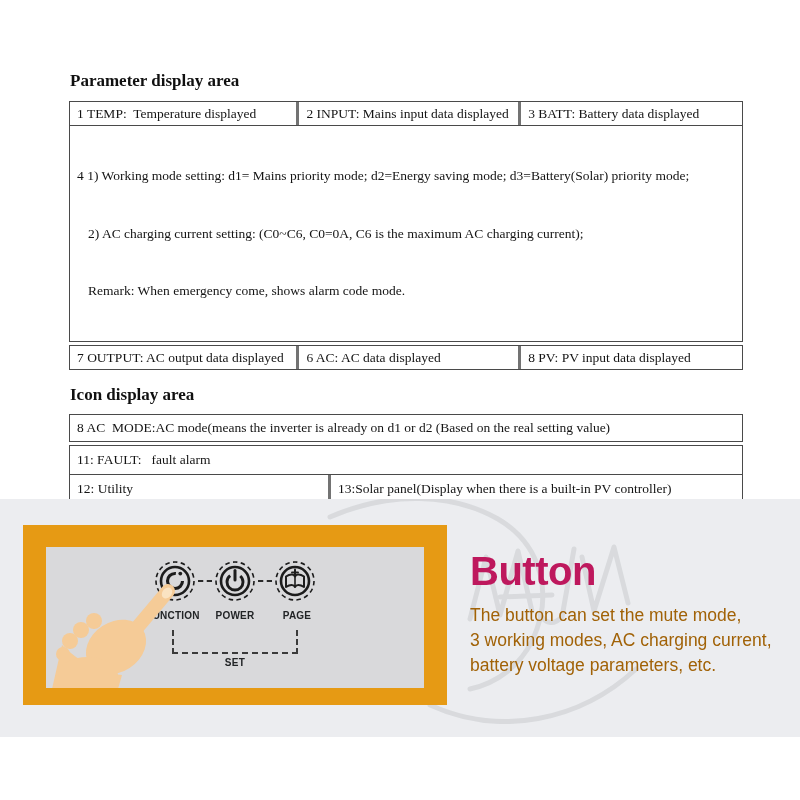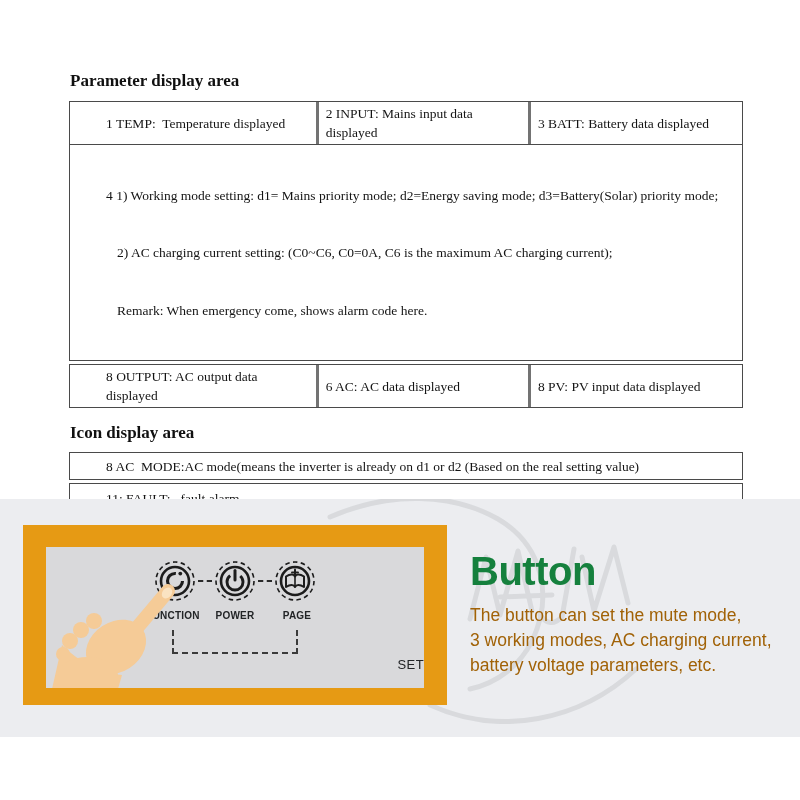--- a/index.html
+++ b/index.html
@@ -4,21 +4,21 @@
 <style>
   html,body{margin:0;padding:0;}
   body{
     width:800px;height:800px;position:relative;background:#ffffff;
     font-family:"Liberation Serif", serif;color:#141414;overflow:hidden;
   }
   
   .doc{position:absolute;left:69px;top:71px;width:674px;}
   .sec-title{font-size:17px;font-weight:bold;margin:0 0 10px 1px;color:#101010;}
   .sec-title.second{margin-top:15px;margin-bottom:9px;}
-  .trow{display:flex;border:1px solid #4a4a4a;margin-top:-1px;background:#fff;box-sizing:border-box;padding-left:29px;}
+  .trow{display:flex;border:1px solid #4a4a4a;margin-top:-1px;background:#fff;box-sizing:border-box;}
   .tgap{height:3px;}
   .tgap + .trow{margin-top:0;}
   .tbl .trow:first-child{margin-top:0;}
   .cell{
     padding:2px 7px;font-size:13.5px;line-height:1.42;white-space:pre-wrap;
     border-left:3px solid #737373;box-sizing:border-box;display:flex;align-items:center;
   }
   .cell:first-child{border-left:none;}
   .cell.block{display:block;}
   .w34{width:33.7%;} .w33{width:33.0%;} .wfill{flex:1;}
@@ -33,50 +33,50 @@
   .btns{display:flex;justify-content:center;gap:16px;margin-top:12px;position:relative;z-index:1;}
   .btn{width:44px;height:44px;position:relative;}
   .btn + .btn::before{
     content:"";position:absolute;left:-15px;top:21px;width:14px;border-top:2px dashed #2a2a2a;
   }
   .lblrow{display:flex;justify-content:center;margin-top:7px;position:relative;z-index:1;}
   .blbl{width:62px;text-align:center;font-family:"Liberation Sans",sans-serif;
     font-size:10px;font-weight:bold;color:#222426;letter-spacing:.2px;}
   .bracket{width:122px;height:22px;margin:9px auto 0;
     border-left:2px dashed #3a3a3a;border-right:2px dashed #3a3a3a;border-bottom:2px dashed #3a3a3a;}
-  .setlbl{text-align:right;font-family:"Liberation Sans",sans-serif;font-size:13px;
-    font-weight:normal;color:#222426;margin-top:3px;letter-spacing:.4px;}
+  .setlbl{text-align:center;font-family:"Liberation Sans",sans-serif;font-size:10px;
+    font-weight:bold;color:#222426;margin-top:3px;letter-spacing:.4px;}
   .hand{position:absolute;left:2px;top:36px;z-index:2;pointer-events:none;}
   
   .btext{position:absolute;left:470px;top:50px;width:320px;z-index:1;font-family:"Liberation Sans",sans-serif;}
-  .btext h1{margin:0;font-size:40px;font-weight:bold;color:#15803d;letter-spacing:-.5px;}
+  .btext h1{margin:0;font-size:40px;font-weight:bold;color:#be185d;letter-spacing:-.5px;}
   .btext .desc{margin-top:9px;font-size:17.5px;line-height:25px;color:#a16207;}
 </style>
 </head>
 <body>
 
 <div class="doc">
   <h2 class="sec-title">Parameter display area</h2>
 
   <div class="tbl">
     <div class="trow">
       <div class="cell w34 minh23">1 TEMP:  Temperature displayed</div>
       <div class="cell w33 minh23">2 INPUT: Mains input data displayed</div>
       <div class="cell wfill minh23">3 BATT: Battery data displayed</div>
     </div>
     <div class="trow">
       <div class="cell wfill block">
         <div>4 1) Working mode setting: d1= Mains priority mode; d2=Energy saving mode; d3=Battery(Solar) priority mode;</div>
         <div class="indent">2) AC charging current setting: (C0~C6, C0=0A, C6 is the maximum AC charging current);</div>
-        <div class="indent">Remark: When emergency come, shows alarm code here.</div>
+        <div class="indent">Remark: When emergency come, shows alarm code mode.</div>
       </div>
     </div>
     <div class="tgap"></div>
     <div class="trow">
-      <div class="cell w34 minh23">8 OUTPUT: AC output data displayed</div>
+      <div class="cell w34 minh23">7 OUTPUT: AC output data displayed</div>
       <div class="cell w33 minh23">6 AC: AC data displayed</div>
       <div class="cell wfill minh23">8 PV: PV input data displayed</div>
     </div>
   </div>
 
   <h2 class="sec-title second">Icon display area</h2>
 
   <div class="tbl">
     <div class="trow">
       <div class="cell wfill minh27">8 AC  MODE:AC mode(means the inverter is already on d1 or d2 (Based on the real setting value)</div>

